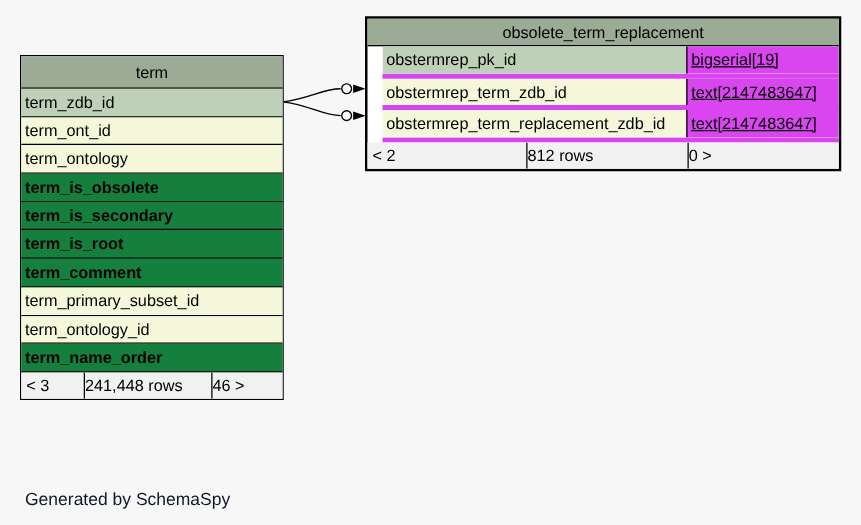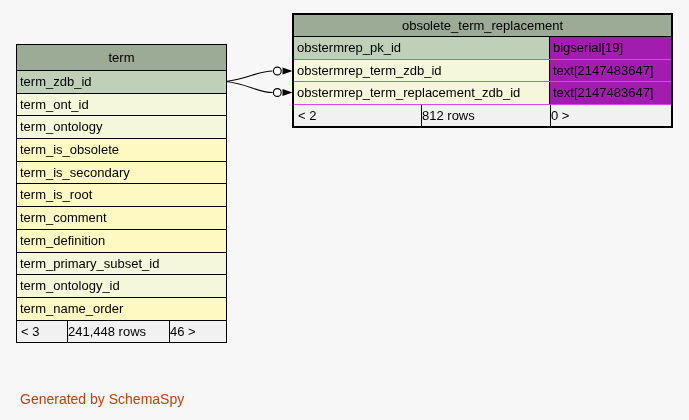--- a/index.html
+++ b/index.html
@@ -46,42 +46,44 @@
   .drow {
     border-bottom: 1px solid #000;
     padding-left: 3px;
     overflow: hidden;
     white-space: nowrap;
   }
   .term-table .drow { height: 21.7px; line-height: 21.7px; }
 
   .drow2 {
     display: flex;
-    border-bottom: 1px solid #d946ef;
+    border-bottom: 4px solid #d946ef;
     height: 21.5px;
     line-height: 21.5px;
     overflow: hidden;
     white-space: nowrap;
+    margin-left: 12px;
   }
   .drow2 .cname {
     flex: 1;
     padding-left: 3px;
     overflow: hidden;
   }
   .drow2 .ctype {
     width: 118px;
     border-left: 1px solid #000;
-    background: #a21caf;
+    background: #d946ef;
     padding-left: 3px;
     overflow: hidden;
+    text-decoration: underline;
   }
 
   .pk  { background: #bed1b8; }
   .idx { background: #f4f7da; }
-  .reg { background: #fef9c3; }
+  .reg { background: #15803d; font-weight: bold; }
 
   .tfoot {
     display: flex;
     background: #f1f1f1;
     height: 21.5px;
     line-height: 21.5px;
     overflow: hidden;
     white-space: nowrap;
   }
   .tfoot .f1 { padding-left: 4px; }
@@ -98,21 +100,21 @@
   .otr-table .f3 { flex: 1; }
 
   .term-table { left: 16px; top: 44px; width: 211px; }
   .otr-table  { left: 292px; top: 13px; width: 381px; }
 
   .credit {
     position: absolute;
     left: 20px;
     top: 391px;
     font-size: 14px;
-    color: #c2410c;
+    color: #0f172a;
   }
 </style>
 </head>
 <body>
 
 <div class="canvas">
 
   <svg class="connectors" viewBox="0 0 689 420" xmlns="http://www.w3.org/2000/svg">
     <g>
       <path d="M 226 81.5 C 248 79, 258 71, 272.5 71" fill="none" stroke="#000" stroke-width="1.1"></path>
@@ -128,21 +130,20 @@
 
   <div class="dtable term-table">
     <div class="thead">term</div>
     <div class="drow pk">term_zdb_id</div>
     <div class="drow idx">term_ont_id</div>
     <div class="drow idx">term_ontology</div>
     <div class="drow reg">term_is_obsolete</div>
     <div class="drow reg">term_is_secondary</div>
     <div class="drow reg">term_is_root</div>
     <div class="drow reg">term_comment</div>
-    <div class="drow reg">term_definition</div>
     <div class="drow idx">term_primary_subset_id</div>
     <div class="drow idx">term_ontology_id</div>
     <div class="drow reg">term_name_order</div>
     <div class="tfoot">
       <div class="f1">&lt; 3</div>
       <div class="f2">241,448 rows</div>
       <div class="f3">46 &gt;</div>
     </div>
   </div>
 

